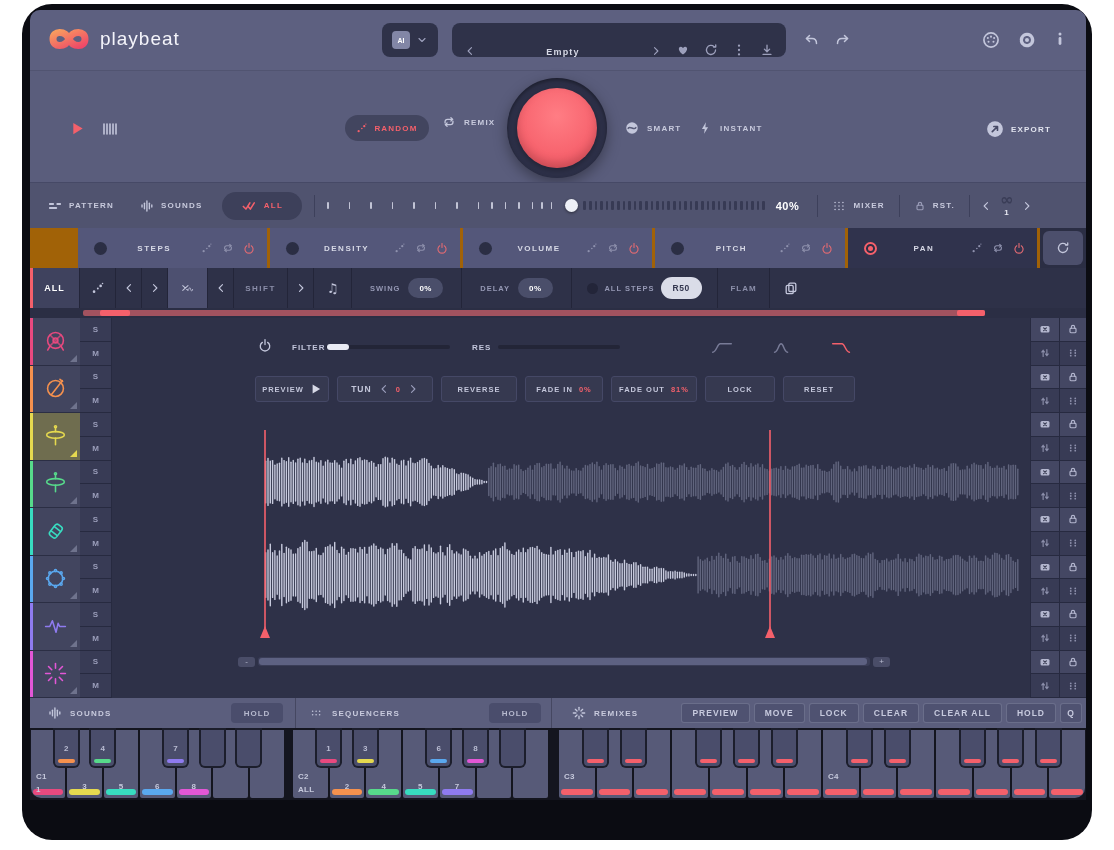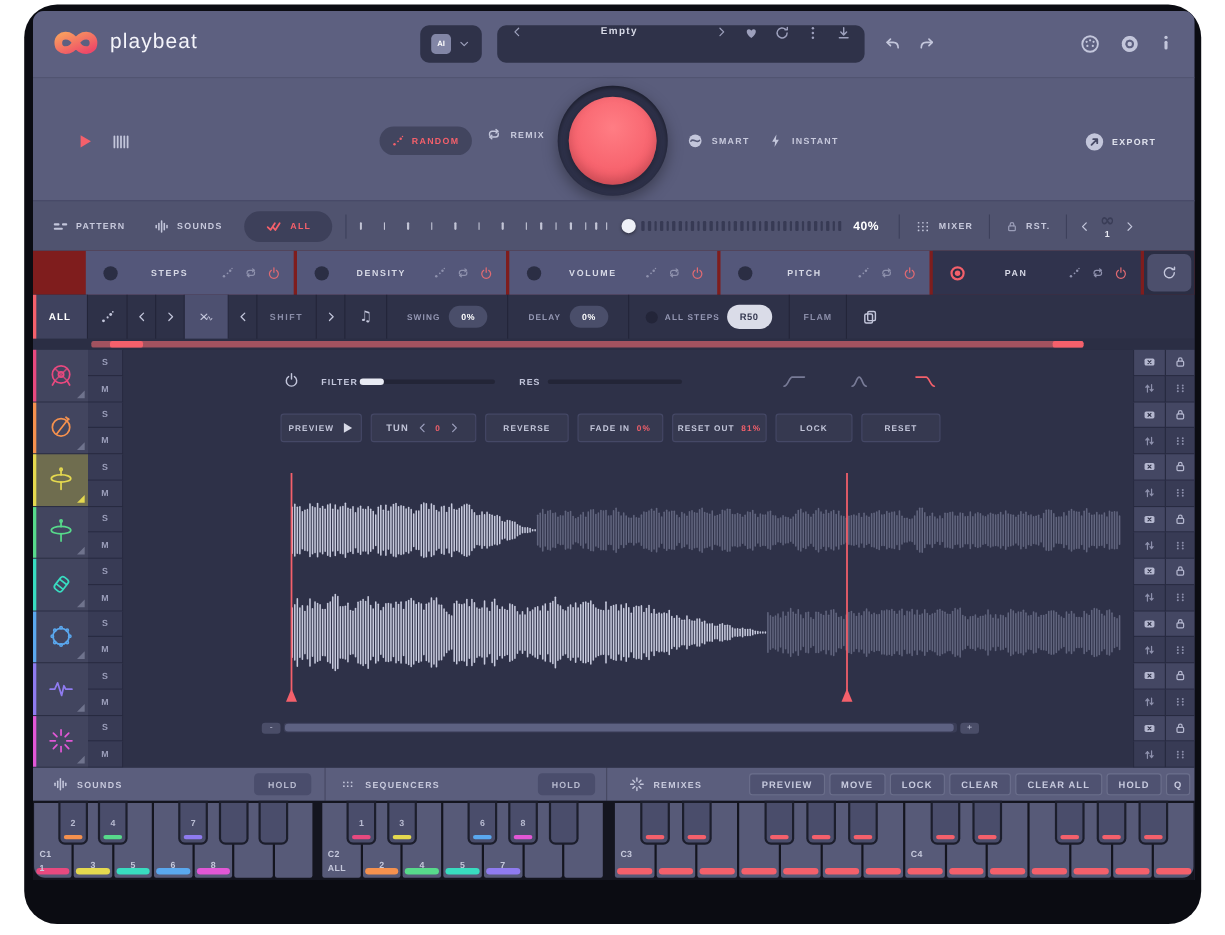--- a/index.html
+++ b/index.html
@@ -17,21 +17,21 @@
   .hdr{left:0;top:0;width:1056px;height:60px;background:#5d6080;display:flex;align-items:center;}
   .logo{position:absolute;left:16px;top:15px;width:46px;height:28px;}
   .logo svg{width:46px;height:28px;}
   .logotext{position:absolute;left:70px;top:18px;font-size:19px;letter-spacing:1px;color:#f4f4fa;font-weight:normal;}
   .bpmbox{position:absolute;left:217px;top:13px;width:122px;height:34px;border-radius:17px;background:#2f3249;display:flex;align-items:center;padding-left:6px;box-sizing:border-box;}
   .bpmplay{width:22px;height:22px;border-radius:50%;background:#f4606b;display:flex;align-items:center;justify-content:center;color:#fff;}
   .bpmplay svg{width:9px;height:9px;}
   .bpmval{flex:1;text-align:center;color:#fff;font-size:15px;font-weight:bold;letter-spacing:.5px;padding-right:8px;}
   .aibox{position:absolute;left:352px;top:13px;width:56px;height:34px;border-radius:8px;background:#2f3249;display:flex;align-items:center;justify-content:center;gap:6px;}
   .aibadge{width:18px;height:18px;border-radius:4px;background:#8286a6;color:#fff;font-size:7px;font-weight:bold;display:flex;align-items:center;justify-content:center;}
-  .presetbox{position:absolute;left:422px;top:13px;width:334px;height:34px;border-radius:8px;background:#2f3249;display:flex;align-items:flex-start;padding:0 12px;box-sizing:border-box;gap:14px;}
+  .presetbox{position:absolute;left:422px;top:13px;width:334px;height:34px;border-radius:8px;background:#2f3249;display:flex;align-items:flex-end;padding:0 12px;box-sizing:border-box;gap:14px;}
   .presetname{flex:1;text-align:center;color:#d7d9e6;font-size:9px;font-weight:bold;letter-spacing:1.2px;}
   .hicon{color:#9da0bc;cursor:pointer;}
   .undo{position:absolute;left:772px;top:22px;}
   .redo{position:absolute;left:806px;top:22px;}
   .midi{position:absolute;left:952px;top:21px;}
   .gear{position:absolute;left:988px;top:21px;}
   .info{position:absolute;left:1022px;top:21px;}
   
   .transport{left:0;top:60px;width:1056px;height:112px;background:#5a5d7c;border-top:1px solid #515471;}
   .tplay{position:absolute;left:40px;top:50px;color:#f4606b;}
@@ -52,21 +52,21 @@
   .allpill{width:80px;height:28px;border-radius:14px;background:#3d405a;display:flex;align-items:center;justify-content:center;gap:8px;cursor:pointer;}
   .ticksbox{width:438px;height:46px;display:flex;align-items:center;overflow:hidden;margin-left:12px;}
   .tick{flex:none;width:1.5px;height:7px;background:#d6d8e8;opacity:.85;border-radius:1px;}
   .dash{flex:none;width:2.6px;height:9px;background:#373a54;border-radius:1px;}
   .knob{flex:none;width:13px;height:13px;border-radius:50%;background:#eef0f7;margin:0 5px;box-shadow:0 1px 3px rgba(0,0,0,.45);cursor:pointer;}
   .pct{width:44px;text-align:center;color:#fff;font-size:11px;font-weight:bold;letter-spacing:.5px;}
   .navcol{display:flex;flex-direction:column;align-items:center;line-height:1;margin:0 8px;}
   .inf{font-family:"DejaVu Sans",sans-serif;font-size:16px;color:#3a3d57;font-weight:bold;margin-top:-3px;}
   .navnum{font-size:8px;color:#e8e9f2;font-weight:bold;margin-top:1px;}
   
-  .tabs{left:0;top:218px;width:1056px;height:40px;background:#7f1d1d;display:grid;grid-template-columns:repeat(5,1fr) 46px;gap:3px;box-sizing:border-box;padding-left:48px;}
+  .tabs{left:0;top:218px;width:1056px;height:40px;background:#a16207;display:grid;grid-template-columns:repeat(5,1fr) 46px;gap:3px;box-sizing:border-box;padding-left:48px;}
   .tab{background:#54577a;display:flex;align-items:center;padding:0 12px 0 16px;cursor:pointer;}
   .tab.sel{background:#30334d;}
   .tab .tlabel{flex:1;text-align:center;font-size:8px;font-weight:bold;letter-spacing:1.5px;color:#d7d9e6;}
   .radio{width:13px;height:13px;border-radius:50%;background:#2b2e44;flex:none;}
   .radio.on{background:#2b2e44;border:2px solid #f4606b;width:9px;height:9px;position:relative;}
   .radio.on::after{content:'';position:absolute;inset:2px;background:#f4606b;border-radius:50%;}
   .tabicons{display:flex;gap:9px;align-items:center;}
   .tabicons .icon{color:#8e91ad;cursor:pointer;}
   .tabicons .pw{color:#e06a72;}
   .tabrefresh{background:#2b2e44;display:flex;align-items:center;justify-content:center;}
@@ -901,21 +901,21 @@
                 </span>
             </div>
             <div class="ebtn" style="width:76px">
                 <span>REVERSE</span>
               </div>
             <div class="ebtn" style="width:78px">
               <span>FADE IN</span>
               <span class="vred">0%</span>
             </div>
             <div class="ebtn" style="width:86px">
-              <span>RESET OUT</span>
+              <span>FADE OUT</span>
               <span class="vred">81%</span>
             </div>
             <div class="ebtn" style="width:70px">
                 <span>LOCK</span>
               </div>
             <div class="ebtn" style="width:72px">
                 <span>RESET</span>
               </div>
           </div>
           <div class="wavewrap">

